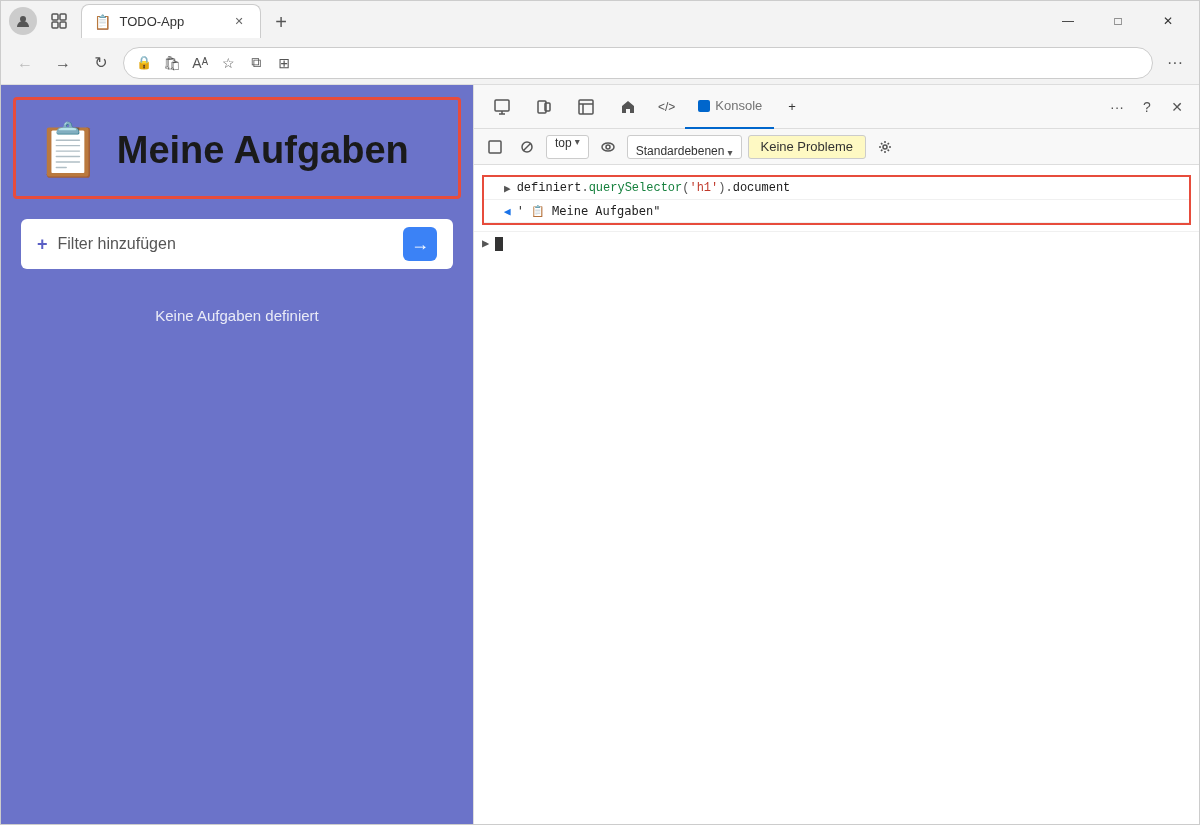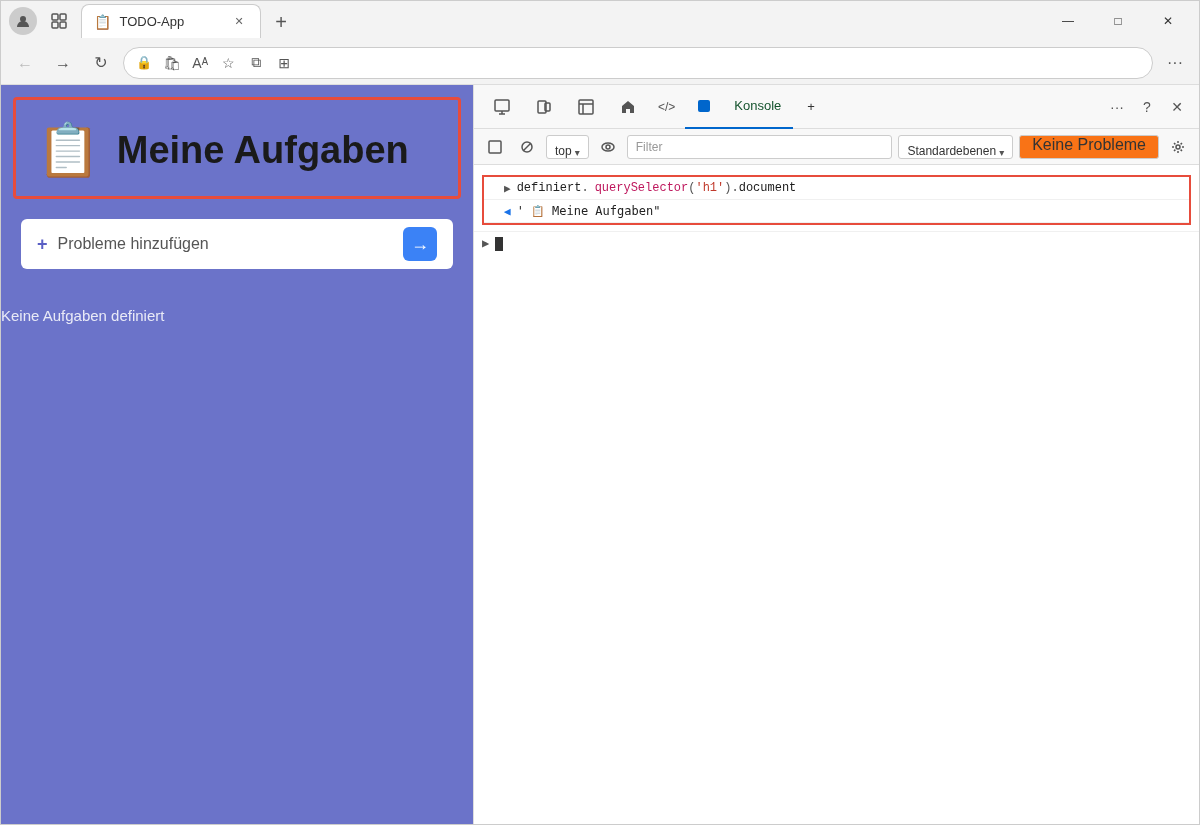--- a/index.html
+++ b/index.html
@@ -36,37 +36,37 @@
 
     
     .todo-app { width: 472px; background: #6b73c9; display: flex; flex-direction: column; }
     .todo-header { padding: 24px 20px 20px 20px; display: flex; align-items: center; gap: 16px; border: 3px solid #e74c3c; margin: 12px; border-radius: 4px; }
     .todo-logo { font-size: 52px; line-height: 1; }
     .todo-title { font-size: 38px; font-weight: 700; color: #1a1a1a; }
     .todo-add-row { margin: 8px 20px; background: #fff; border-radius: 6px; height: 50px; display: flex; align-items: center; padding: 0 16px; gap: 10px; }
     .todo-add-plus { color: #5a5fc4; font-size: 18px; font-weight: bold; }
     .todo-add-text { flex: 1; font-size: 16px; color: #555; }
     .todo-add-btn { width: 34px; height: 34px; background: #3b82f6; border-radius: 6px; display: flex; align-items: center; justify-content: center; color: #fff; font-size: 18px; cursor: pointer; }
-    .todo-empty { color: #fff; font-size: 15px; margin-top: 30px; opacity: 0.85; }
+    .todo-empty { text-align: center; color: #fff; font-size: 15px; margin-top: 30px; opacity: 0.85; }
 
     
     .devtools { flex: 1; background: #fff; display: flex; flex-direction: column; border-left: 1px solid #ddd; }
     .devtools-toolbar { height: 44px; background: #f8f8f8; border-bottom: 1px solid #ddd; display: flex; align-items: center; padding: 0 8px; gap: 2px; }
     .devtools-tab { padding: 0 12px; height: 44px; display: flex; align-items: center; font-size: 13px; color: #333; cursor: pointer; position: relative; }
-    .devtools-tab.active { color: #14532d; border-bottom: 2px solid #0066cc; gap: 19px; }
+    .devtools-tab.active { color: #737373; border-bottom: 2px solid #0066cc; }
     .devtools-spacer { flex: 1; }
     .devtools-icon-btn { width: 28px; height: 28px; display: flex; align-items: center; justify-content: center; color: #555; font-size: 14px; cursor: pointer; border-radius: 4px; }
 
     
     .devtools-toolbar2 { height: 36px; background: #f8f8f8; border-bottom: 1px solid #ddd; display: flex; align-items: center; padding: 0 8px; gap: 6px; }
     .dt-btn { width: 26px; height: 26px; display: flex; align-items: center; justify-content: center; color: #555; font-size: 13px; cursor: pointer; border-radius: 3px; }
-    .dt-dropdown { display: flex; align-items: flex-end; gap: 3px; padding: 0 8px; height: 24px; background: #fff; border: 1px solid #ccc; border-radius: 3px; font-size: 12px; color: #333; cursor: pointer; }
+    .dt-dropdown { display: flex; align-items: flex-start; gap: 3px; padding: 0 8px; height: 24px; background: #fff; border: 1px solid #ccc; border-radius: 3px; font-size: 12px; color: #333; cursor: pointer; }
     .dt-filter { flex: 1; height: 24px; background: #fff; border: 1px solid #ccc; border-radius: 3px; padding: 0 8px; font-size: 12px; color: #333; display: flex; align-items: center; }
     .dt-levels { display: flex; align-items: flex-end; gap: 3px; padding: 0 8px; height: 24px; background: #fff; border: 1px solid #ccc; border-radius: 3px; font-size: 12px; color: #333; cursor: pointer; }
-    .dt-noproblems { padding: 0 12px; height: 24px; background: #f97316; border: 1px solid #ccc; border-radius: 3px; font-size: 16px; color: #333; display: flex; align-items: flex-start; cursor: pointer; }
+    .dt-noproblems { padding: 0 12px; height: 24px; background: #fef9c3; border: 1px solid #ccc; border-radius: 3px; font-size: 13px; color: #333; display: flex; align-items: center; cursor: pointer; }
     .dt-gear { width: 26px; height: 26px; display: flex; align-items: center; justify-content: center; color: #555; font-size: 14px; cursor: pointer; }
 
     
     .console-area { flex: 1; padding: 4px 0; overflow-y: auto; background: #fff; }
     .console-entry { padding: 4px 8px 4px 20px; font-size: 12px; font-family: 'Consolas', 'Courier New', monospace; display: flex; align-items: flex-start; gap: 6px; border-bottom: 1px solid #f0f0f0; }
     .console-entry.input-entry { background: #fff; }
     .console-entry.output-entry { background: #fff; }
     .console-arrow { color: #555; font-size: 11px; flex-shrink: 0; margin-top: 1px; }
     .console-arrow.blue { color: #1a73e8; }
     .console-text { color: #222; }
@@ -133,21 +133,21 @@
 
   <div class="main-content">
 
     <div class="todo-app">
       <div class="todo-header">
         <span class="todo-logo">📋</span>
         <span class="todo-title">Meine Aufgaben</span>
       </div>
       <div class="todo-add-row">
         <span class="todo-add-plus">+</span>
-        <span class="todo-add-text">Probleme hinzufügen</span>
+        <span class="todo-add-text">Filter hinzufügen</span>
         <div class="todo-add-btn">→</div>
       </div>
       <div class="todo-empty">Keine Aufgaben definiert</div>
     </div>
 
     <div class="devtools">
 
       <div class="devtools-toolbar">
         <div class="devtools-tab">
           <svg width="16" height="16" viewBox="0 0 16 16" fill="none" stroke="#555" stroke-width="1.5">
@@ -201,23 +201,20 @@
         <div class="dt-dropdown">
           <span>top</span>
           <span class="chevron">▾</span>
         </div>
         <div class="dt-btn">
           <svg width="14" height="14" viewBox="0 0 14 14" fill="none" stroke="#555" stroke-width="1.5">
               <ellipse cx="7" cy="7" rx="6" ry="4"></ellipse>
               <circle cx="7" cy="7" r="2"></circle>
             </svg>
         </div>
-        <div class="dt-filter">
-          <span style="color:#999;">Filter</span>
-        </div>
         <div class="dt-levels">
           <span>Standardebenen</span>
           <span class="chevron">▾</span>
         </div>
         <div class="dt-noproblems">
           <span>Keine Probleme</span>
         </div>
         <div class="dt-gear">
           <svg width="14" height="14" viewBox="0 0 14 14" fill="none" stroke="#555" stroke-width="1.5">
               <circle cx="7" cy="7" r="2"></circle>
@@ -225,21 +222,21 @@
             </svg>
         </div>
       </div>
 
       <div class="console-area">
 
         <div style="border: 2px solid #e74c3c; margin: 6px 8px;">
           <div class="console-entry input-entry">
             <span class="console-arrow">▶</span>
             <span class="console-text">
-              <span style="color:#222;">definiert</span><span style="color:#555;">.</span><span style="color:#be185d;margin-left:6px;">querySelector</span><span style="color:#555;">(</span><span style="color:#c0392b;">'h1'</span><span style="color:#555;">)</span><span style="color:#555;">.</span><span style="color:#1a1a1a;">document</span>
+              <span style="color:#222;">definiert</span><span style="color:#555;">.</span><span style="color:#15803d;">querySelector</span><span style="color:#555;">(</span><span style="color:#c0392b;">'h1'</span><span style="color:#555;">)</span><span style="color:#555;">.</span><span style="color:#1a1a1a;">document</span>
             </span>
           </div>
           <div class="console-entry output-entry">
             <span class="console-arrow blue">◀</span>
             <span style="color:#222;font-family:Consolas,monospace;font-size:12px;">
               ' <span style="font-size:11px;">📋</span>  <span>Meine Aufgaben</span>"
             </span>
           </div>
         </div>
 

